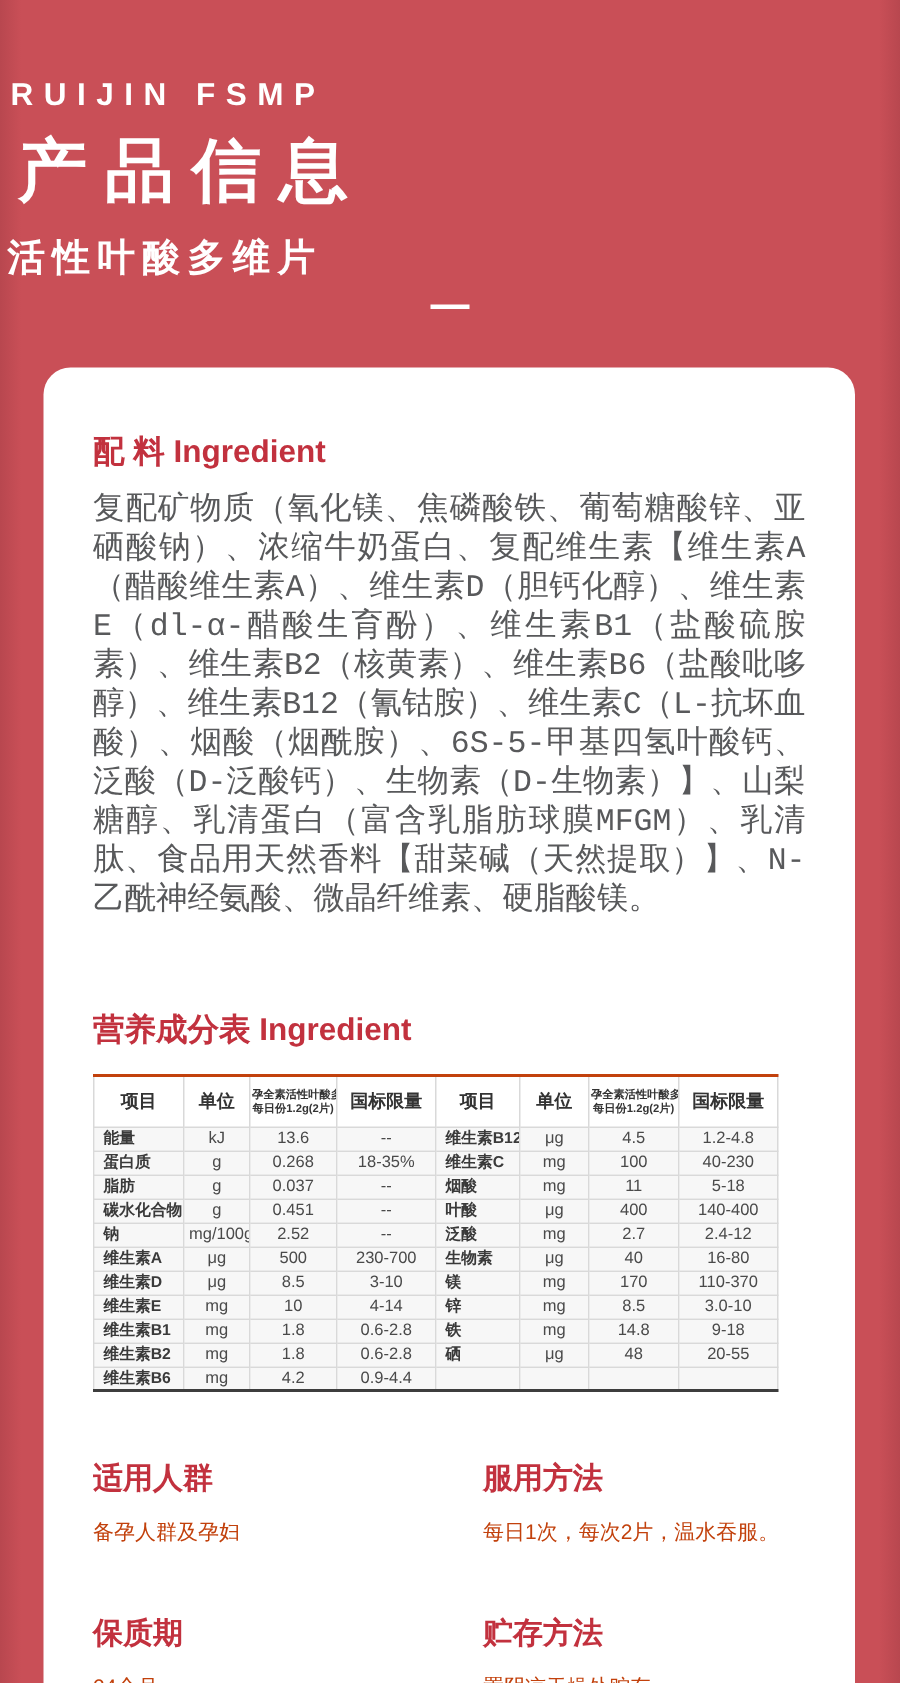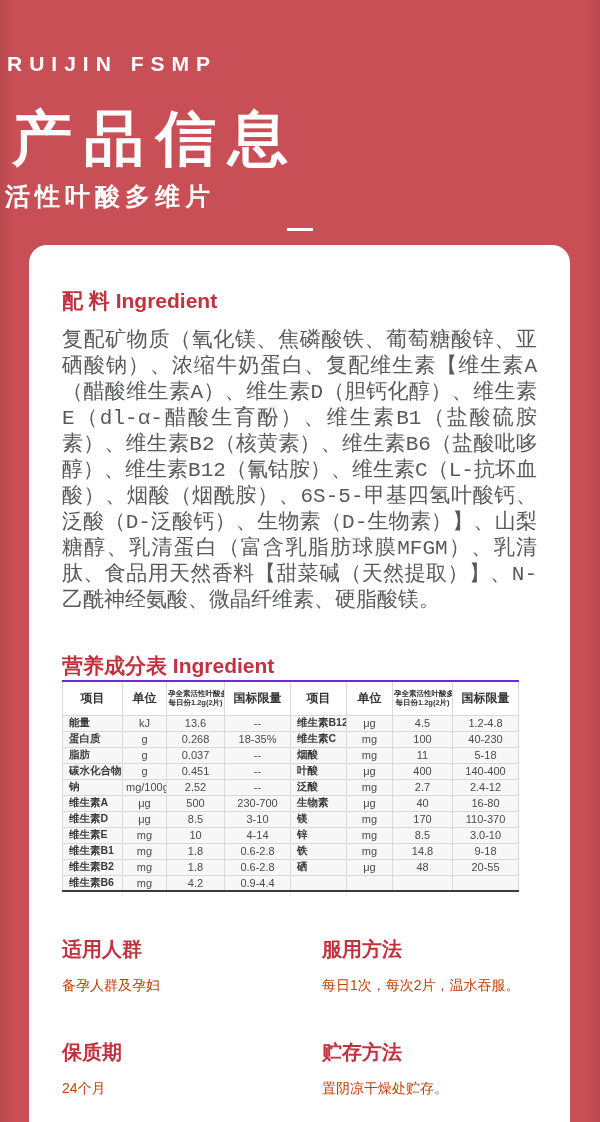--- a/index.html
+++ b/index.html
@@ -7,44 +7,45 @@
   body {
     width: 600px; height: 1122px;
     position: relative;
     overflow: hidden;
     font-family: "Liberation Sans", "DejaVu Sans", sans-serif;
     background: linear-gradient(90deg, #b8474f 0px, #c94f57 14px, #c94f57 586px, #b8474f 600px);
   }
   
   .hero { padding-top: 52px; text-align: left; color: #ffffff; }
   .brand { font-size: 21px; font-weight: bold; letter-spacing: 7px; text-indent: 7px; }
-  .title { font-size: 60px; font-weight: bold; letter-spacing: 12px; text-indent: 12px; margin-top: 23px; }
-  .subtitle { font-size: 25px; font-weight: bold; letter-spacing: 5px; text-indent: 5px; margin-top: 0; }
+  .title { font-size: 46px; font-weight: bold; letter-spacing: 12px; text-indent: 12px; margin-top: 7px; }
+  .subtitle { font-size: 25px; font-weight: bold; letter-spacing: 5px; text-indent: 5px; margin-top: 10px; }
   .dash { width: 26px; height: 3px; background: #ffffff; margin: 15px auto 0; }
   
   .card {
     position: absolute; left: 29px; top: 245px;
     width: 541px; height: 932px;
     background: #ffffff; border-radius: 18px;
     padding: 0 33px;
   }
   .sec-h { color: #c2313e; font-size: 21px; font-weight: bold; }
   .sec-h.first { padding-top: 42px; }
-  .sec-h.nut { margin-top: 38px; }
+  .sec-h.nut { margin-top: 58px; }
   .ing-text {
     margin-top: 13px;
     font-size: 21px; line-height: 26px; color: #58595b;
     text-align: justify;
     font-family: Liberation Mono, monospace;
   }
   
   .nut-table {
+    margin-top: 16px;
     width: 456px;
     border-collapse: collapse;
-    border-top: 2px solid #6d28d9;
+    border-top: 2px solid #c2410c;
     border-bottom: 2px solid #3d3d3d;
     table-layout: fixed;
     padding-left: 44px;
   }
   .nut-table th, .nut-table td {
     border: 1px solid #d9d9d9;
     text-align: center;
     color: #4a4a4a;
     overflow: hidden;
     white-space: nowrap;

